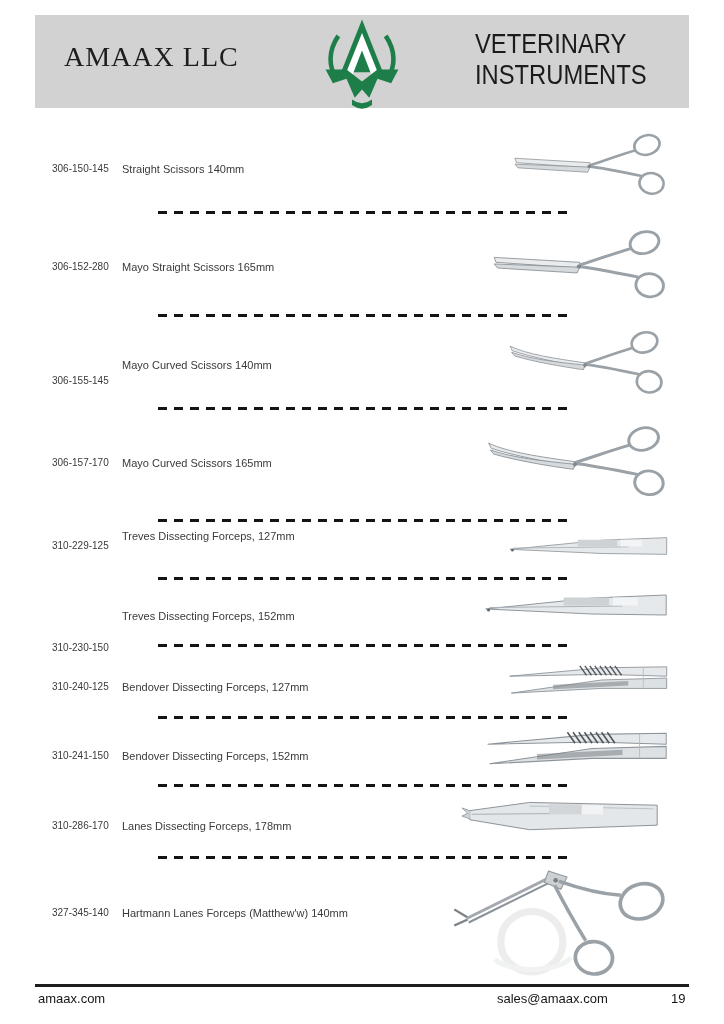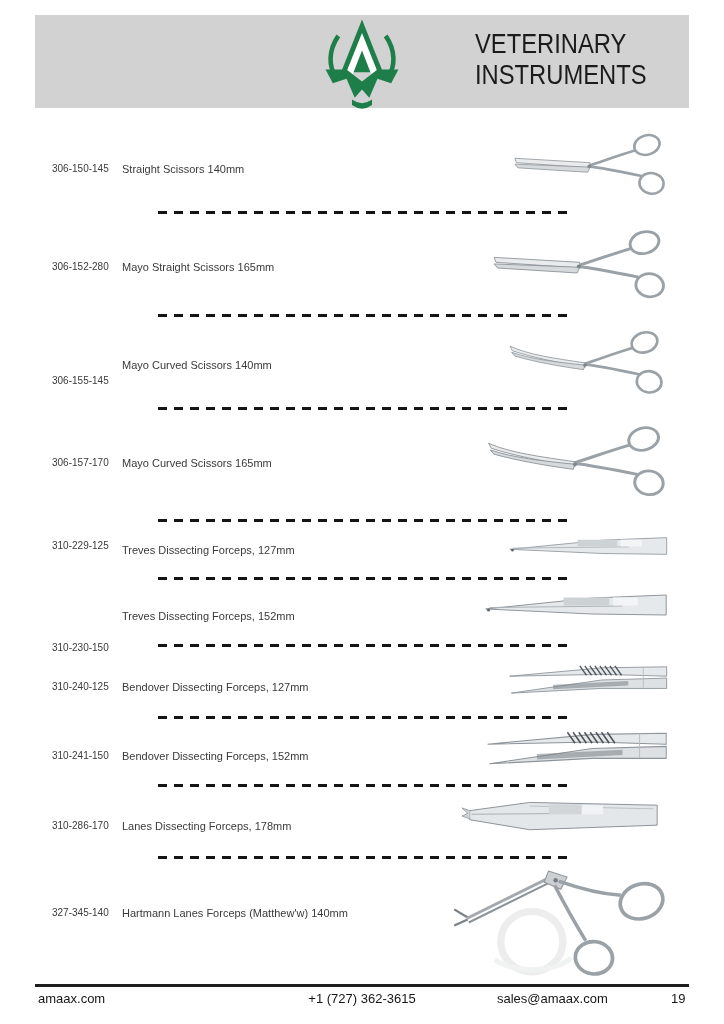--- a/index.html
+++ b/index.html
@@ -107,20 +107,21 @@
         <path d="M71,20 C82,36 82,54 73,66" stroke="#1e7e4a" stroke-width="5" fill="none"></path>
         <path d="M45,2 L68,60 L22,60 Z" fill="#1e7e4a"></path>
         <path d="M45,17 L63,62 L55,62 L45,36 L35,62 L27,62 Z" fill="#ffffff"></path>
         <path d="M5,57 L28,57 L45,70 L62,57 L85,57 L77,72 L62,67 L53,88 L45,79 L37,88 L28,67 L13,72 Z" fill="#1e7e4a"></path>
         <path d="M34,90 Q45,98 56,90 L56,96 Q45,104 34,96 Z" fill="#1e7e4a"></path>
       </g>
     </defs>
   </svg>
 
   <div class="header">
+    <div class="company">AMAAX LLC</div>
     <svg class="logo" viewBox="0 0 90 104">
         <use href="#sym-logo"></use>
       </svg>
     <div class="vet-title">
       <div>VETERINARY</div>
       <div>INSTRUMENTS</div>
     </div>
   </div>
 
   <div>
@@ -154,21 +155,21 @@
     <span class="code" style="top:457px">306-157-170</span>
     <span class="name" style="top:457px">Mayo Curved Scissors 165mm</span>
     <svg class="img" style="left:477px;top:423px;width:196px;height:80px" viewBox="0 0 220 95" preserveAspectRatio="none">
         <use href="#sym-scissors-curved"></use>
       </svg>
   </div>
   <div class="divider" style="top:519px"></div>
 
   <div>
     <span class="code" style="top:540px">310-229-125</span>
-    <span class="name" style="top:544px">Treves Dissecting Forceps, 127mm</span>
+    <span class="name" style="top:530px">Treves Dissecting Forceps, 127mm</span>
     <svg class="img" style="left:505px;top:536px;width:165px;height:25px" viewBox="0 0 200 30" preserveAspectRatio="none">
         <use href="#sym-forceps-treves"></use>
       </svg>
   </div>
   <div class="divider" style="top:577px"></div>
 
   <div>
     <span class="code" style="top:642px">310-230-150</span>
     <span class="name" style="top:610px">Treves Dissecting Forceps, 152mm</span>
     <svg class="img" style="left:480px;top:593px;width:190px;height:30px" viewBox="0 0 200 30" preserveAspectRatio="none">
@@ -207,17 +208,16 @@
   <div>
     <span class="code" style="top:907px">327-345-140</span>
     <span class="name" style="top:907px">Hartmann Lanes Forceps (Matthew'w) 140mm</span>
     <svg class="img" style="left:447px;top:861px;width:238px;height:121px" viewBox="0 0 230 120" preserveAspectRatio="none">
         <use href="#sym-forceps-hartmann"></use>
       </svg>
   </div>
 
   <div class="footer-rule"></div>
   <div class="footer-text f-web">amaax.com</div>
-  <div class="footer-text f-phone">+1 (727) 362-3615</div>
   <div class="footer-text f-email">sales@amaax.com</div>
   <div class="footer-text f-page">19</div>
 
 </div>
 
 </body></html>

